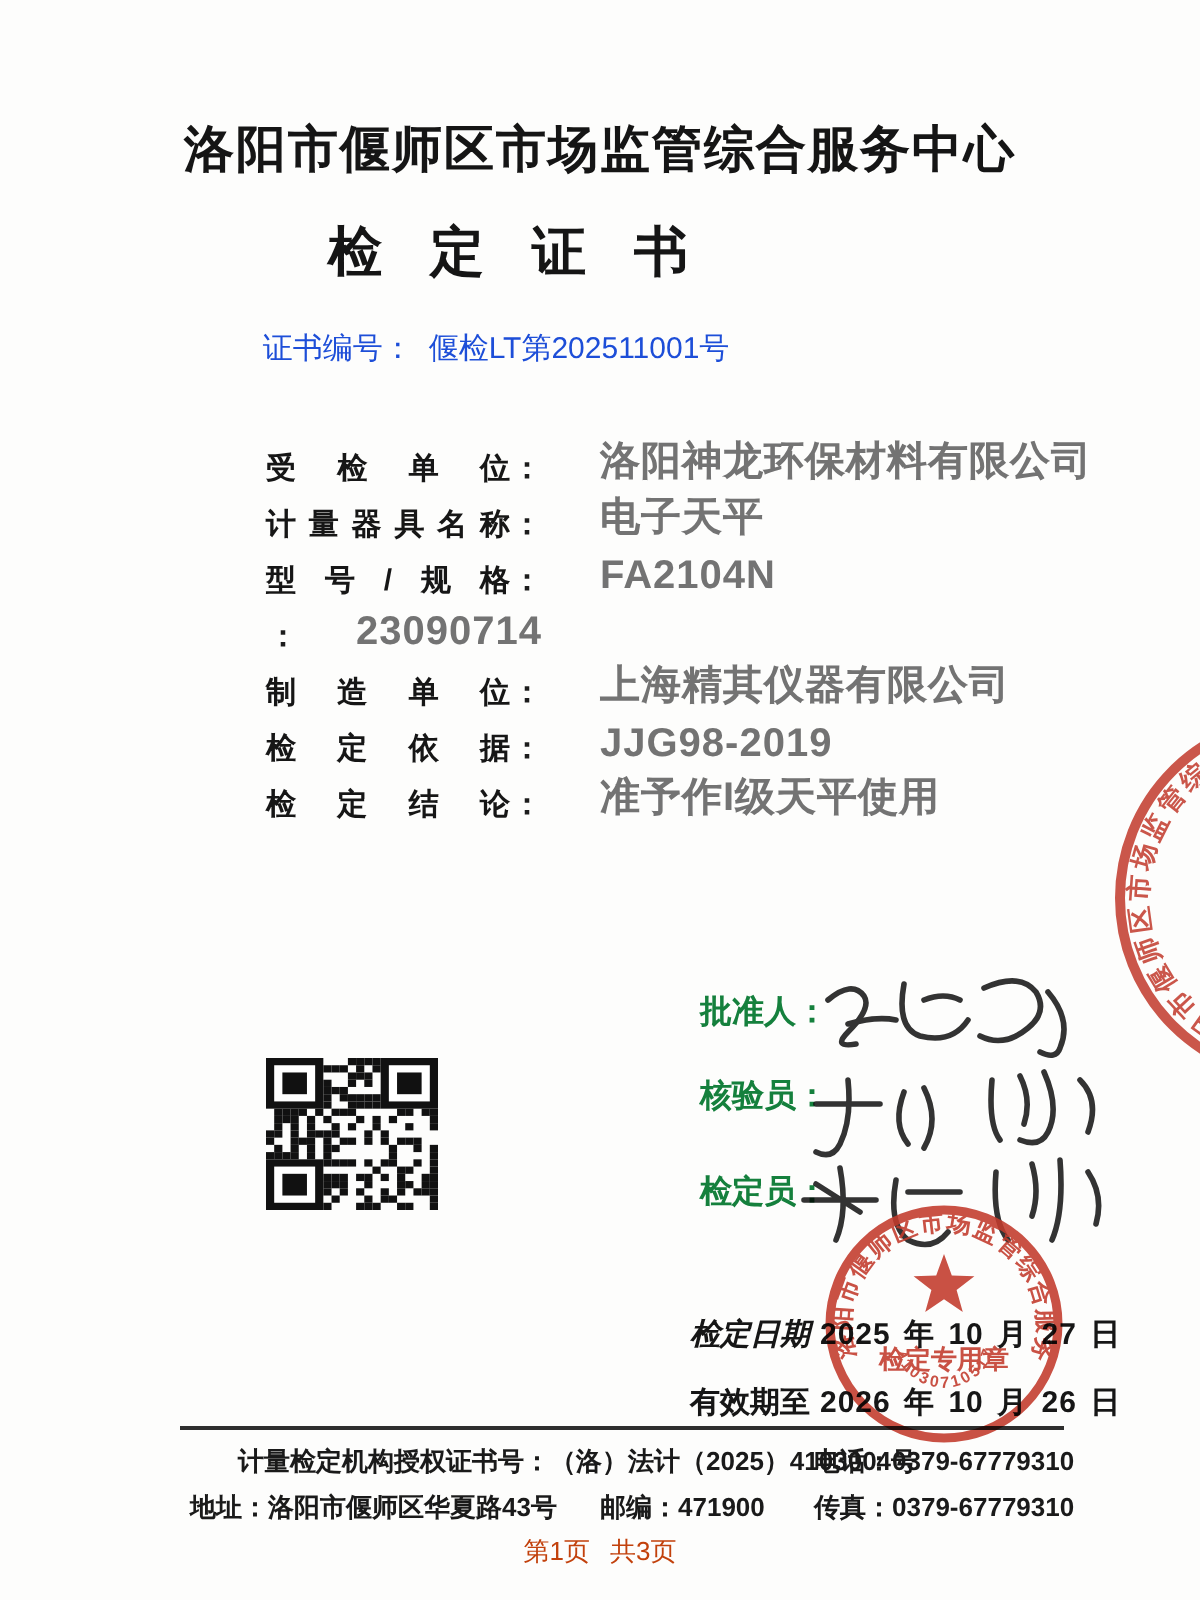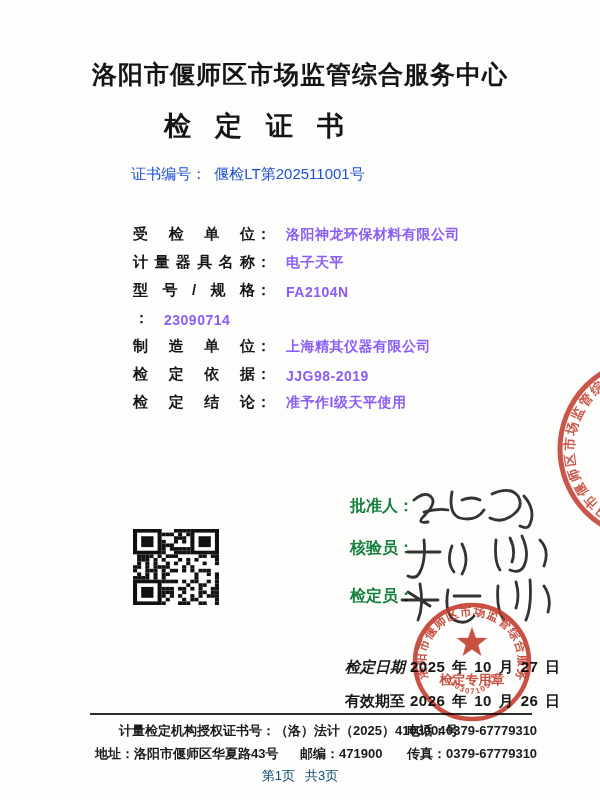--- a/index.html
+++ b/index.html
@@ -22,29 +22,29 @@
     font-size:15px;font-weight:normal;color:#1d4ed8;
   }
   .cert-line .gap{display:inline-block;width:8px;}
   .fields{top:216px;left:133px;width:420px;}
   .frow{display:flex;align-items:flex-end;height:28px;font-size:15px;}
   .flabel{
     display:inline-block;width:122px;font-weight:bold;
     text-align:justify;text-align-last:justify;color:#161616;
   }
   .fcolon{font-weight:bold;margin-left:1px;}
-  .fvalue{margin-left:15px;font-size:14px;font-weight:bold;color:#8b5cf6;letter-spacing:.5px;}
+  .fvalue{margin-left:29px;font-size:20px;font-weight:bold;color:#737373;letter-spacing:.5px;}
   .sigrow{left:350px;font-size:16px;font-weight:bold;color:#15803d;}
   .daterow-label{left:345px;font-size:15px;font-weight:bold;color:#161616;}
   .daterow-value{left:410px;font-size:15px;font-weight:bold;color:#161616;letter-spacing:.5px;word-spacing:2px;}
   .rule{top:713px;left:90px;width:442px;height:2px;background:#2e2e2e;}
   .foot{font-size:13px;font-weight:bold;color:#1a1a1a;white-space:nowrap;}
   .f1a{top:722px;left:95px;margin-left:24px;}  .f1b{top:722px;left:407px;}
   .f2a{top:745px;left:95px;}  .f2b{top:745px;left:300px;} .f2c{top:745px;left:407px;}
-  .f3{top:767px;left:0;width:600px;text-align:center;font-weight:normal;font-size:13px;color:#0c4a6e;}
+  .f3{top:767px;left:0;width:600px;text-align:center;font-weight:normal;font-size:13px;color:#c2410c;}
   .f3 .sp{display:inline-block;width:10px;}
   .qr{top:529px;left:133px;}
   .stamp-layer{top:0;left:0;width:600px;height:800px;pointer-events:none;mix-blend-mode:multiply;}
 </style>
 </head>
 <body>
 
 <div class="page">
 
   <div class="abs org-title">洛阳市偃师区市场监管综合服务中心</div>

